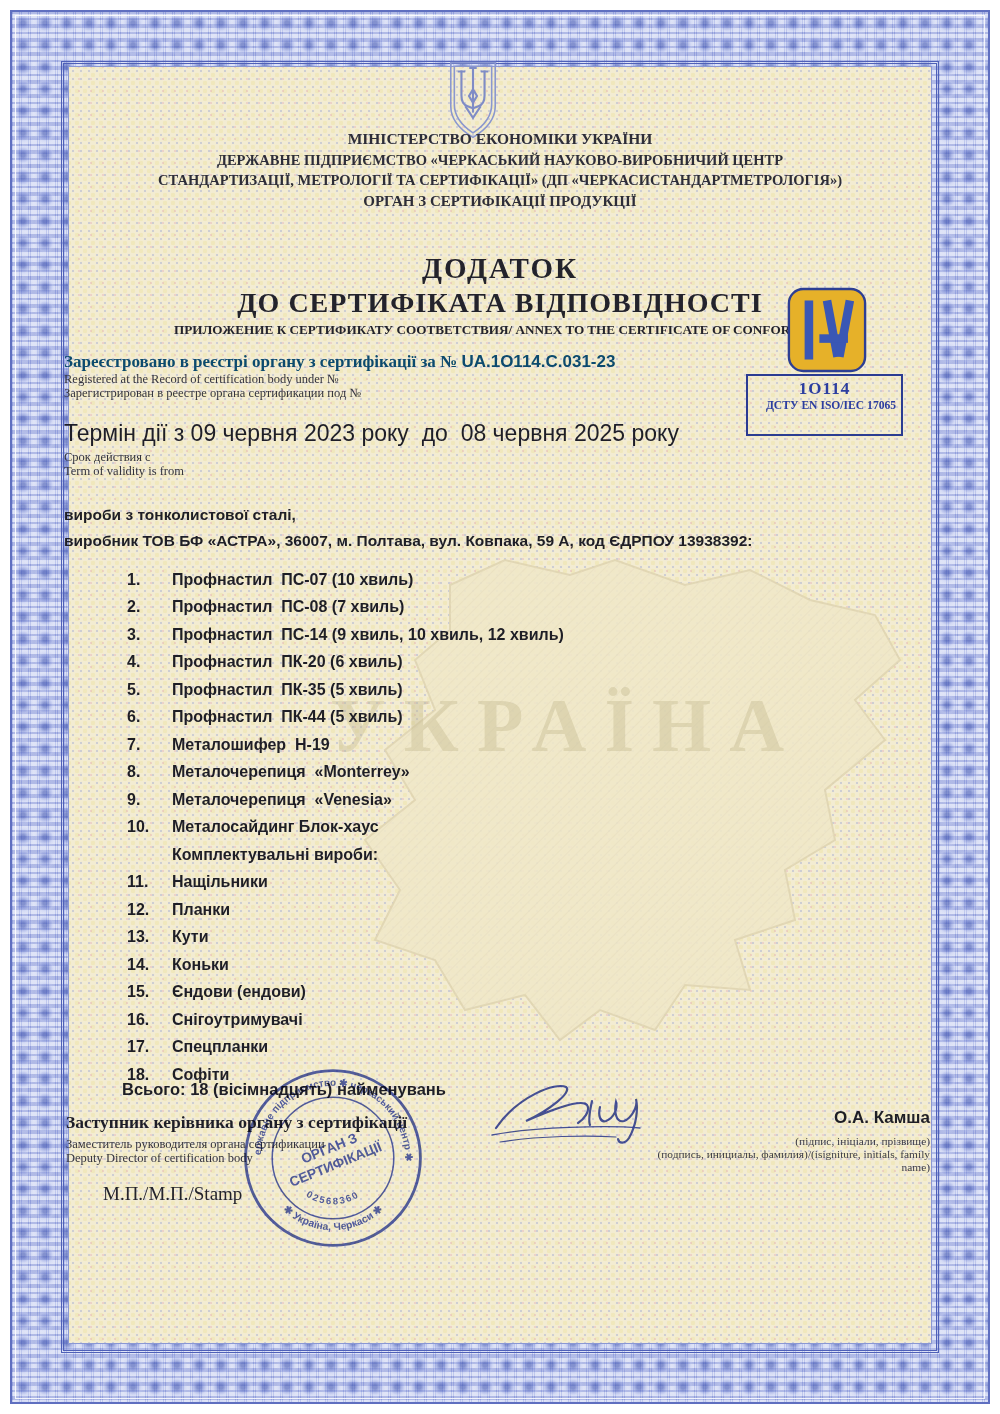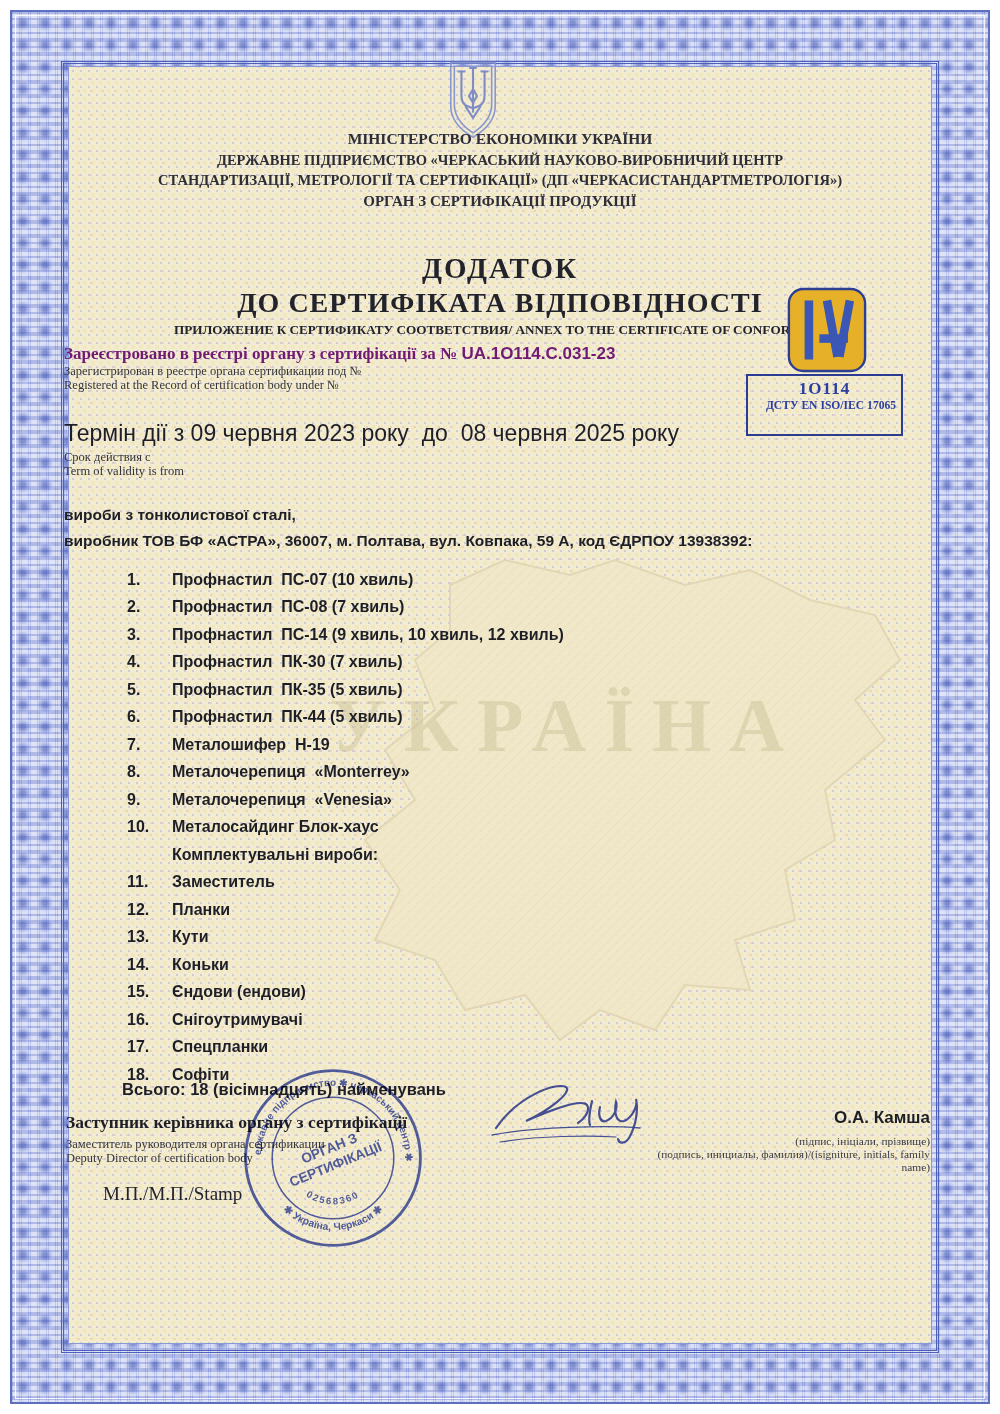--- a/index.html
+++ b/index.html
@@ -55,21 +55,21 @@
   .accred-logo { position:absolute; left:787px; top:287px; z-index:4; }
   .accred-box {
     position:absolute; left:746px; top:374px; width:157px; height:62px; z-index:4;
     border:2px solid #2b3c92; text-align:center; color:#2c3ea0; font-weight:bold;
     padding-top:3px;
   }
   .accred-box .code { font-size:17px; letter-spacing:1px; }
   .accred-box .std { font-size:11.6px;padding-left:13px; }
   
   .reg-block { position:absolute; left:64px; top:344px; z-index:3; }
-  .reg-main { font-size:17px; font-weight:bold; color:#701a75; }
+  .reg-main { font-size:17px; font-weight:bold; color:#0c4a6e;margin-top:8px; }
   .reg-main .num { font-family:"Liberation Sans", sans-serif; }
   .sub-line { font-size:12.5px; line-height:14px; color:#33333d; }
   .validity-block { position:absolute; left:64px; top:420px; z-index:3; }
   .val-main { font-family:"Liberation Sans", sans-serif; font-size:23px; font-weight:normal; color:#1e1e28; white-space:pre-wrap; margin-bottom:3px; }
   
   .intro-block { position:absolute; left:64px; top:506px; z-index:3; font-family:"Liberation Sans", sans-serif; font-weight:bold; font-size:15.5px; color:#1e1e26; }
   .intro-block .i1 { margin-bottom:8px; }
   .product-list { position:absolute; left:0; right:0; top:566px; z-index:3; font-family:"Liberation Sans", sans-serif; font-weight:bold; font-size:16px; color:#1e1e26; }
   .product-row { display:flex; height:27.5px; align-items:center; padding-left:127px; }
   .product-row .pnum { width:45px; }
@@ -142,22 +142,22 @@
     </g>
   </svg>
 
   <div class="accred-box">
     <div class="code">1О114</div>
     <div class="std">ДСТУ EN ISO/IEC 17065</div>
   </div>
 
   <div class="reg-block">
     <div class="reg-main"><span>Зареєстровано в реєстрі органу з сертифікації за № </span><span class="num">UA.1О114.С.031-23</span></div>
+    <div class="sub-line">Registered at the Record of certification body under №</div>
     <div class="sub-line">Зарегистрирован в реестре органа сертификации под №</div>
-    <div class="sub-line">Registered at the Record of certification body under №</div>
   </div>
 
   <div class="validity-block">
     <div class="val-main">Термін дії з 09 червня 2023 року  до  08 червня 2025 року</div>
     <div class="sub-line">Срок действия с</div>
     <div class="sub-line">Term of validity is from</div>
   </div>
 
   <div class="intro-block">
     <div class="i1">вироби з тонколистової сталі,</div>
@@ -172,21 +172,21 @@
       <div class="product-row">
         <span class="pnum">2.</span>
         <span class="plabel">Профнастил  ПС-08 (7 хвиль)</span>
       </div>
       <div class="product-row">
         <span class="pnum">3.</span>
         <span class="plabel">Профнастил  ПС-14 (9 хвиль, 10 хвиль, 12 хвиль)</span>
       </div>
       <div class="product-row">
         <span class="pnum">4.</span>
-        <span class="plabel">Профнастил  ПК-30 (7 хвиль)</span>
+        <span class="plabel">Профнастил  ПК-20 (6 хвиль)</span>
       </div>
       <div class="product-row">
         <span class="pnum">5.</span>
         <span class="plabel">Профнастил  ПК-35 (5 хвиль)</span>
       </div>
       <div class="product-row">
         <span class="pnum">6.</span>
         <span class="plabel">Профнастил  ПК-44 (5 хвиль)</span>
       </div>
       <div class="product-row">
@@ -204,21 +204,21 @@
       <div class="product-row">
         <span class="pnum">10.</span>
         <span class="plabel">Металосайдинг Блок-хаус</span>
       </div>
       <div class="product-row">
         <span class="pnum"></span>
         <span class="plabel">Комплектувальні вироби:</span>
       </div>
       <div class="product-row">
         <span class="pnum">11.</span>
-        <span class="plabel">Заместитель</span>
+        <span class="plabel">Нащільники</span>
       </div>
       <div class="product-row">
         <span class="pnum">12.</span>
         <span class="plabel">Планки</span>
       </div>
       <div class="product-row">
         <span class="pnum">13.</span>
         <span class="plabel">Кути</span>
       </div>
       <div class="product-row">

